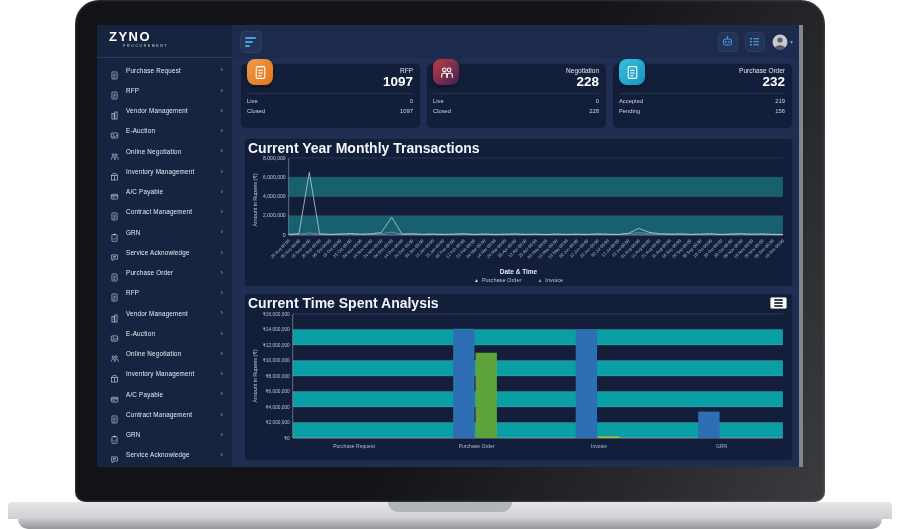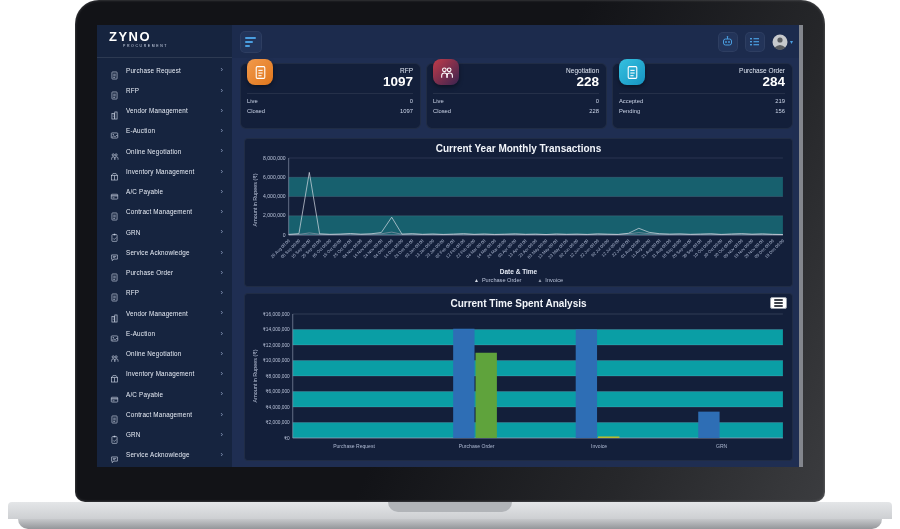--- a/index.html
+++ b/index.html
@@ -51,21 +51,21 @@
   .kpi-icon { width:26px; height:26px; border-radius:8px; margin-top:-5px; flex:none;
     display:flex; align-items:center; justify-content:center; box-shadow:0 2px 4px rgba(0,0,0,.4); }
   .kpi-titles { flex:1; text-align:right; padding-top:3px; }
   .kpi-title { color:#dfe6f2; font-size:6.5px; }
   .kpi-value { color:#ffffff; font-size:13.5px; font-weight:bold; line-height:15px; }
   .kpi-rows { margin-top:4px; border-top:1px solid rgba(255,255,255,.08); padding-top:3px; }
   .kpi-row { display:flex; justify-content:space-between; color:#ccd5e8; font-size:5.8px; line-height:9.5px; }
 
   .panel { position:relative; background:#131f3a; border:1px solid rgba(255,255,255,.06);
     border-radius:4px; margin:0 0 6px 4px; padding:3px 3px 1px 3px; }
-  .chart-title { text-align:center; color:#f2f5fa; font-size:10px; font-weight:bold; line-height:13px; }
+  .chart-title { color:#f2f5fa; font-size:14px; font-weight:bold; line-height:13px; }
   .xlabel { text-align:center; color:#e3e9f4; font-size:6.5px; font-weight:bold; line-height:9px; }
   .legend { display:flex; justify-content:center; gap:16px; padding:1px 0 2px 0; }
   .legend-item { display:flex; align-items:center; gap:3px; color:#b9c2d8; font-size:5.6px; cursor:pointer; }
   .legend-item .mk { font-size:5px; }
   .menu-btn { position:absolute; top:3px; right:5px; width:17px; height:12px; background:#ffffff;
     border:1px solid #9aa0ab; border-radius:2px; display:flex; flex-direction:column;
     justify-content:center; gap:1.5px; padding:0 3px; cursor:pointer; }
   .menu-btn i { display:block; height:1.5px; background:#3c414a; border-radius:1px; }
   svg.chart { display:block; width:100%; }
   .scrollbar-track { position:absolute; right:0; top:0; bottom:0; width:4px; background:#83868d; cursor:pointer; }
@@ -373,21 +373,21 @@
                   <div class="kpi-icon" style="background: linear-gradient(135deg, rgb(53, 193, 224), rgb(22, 147, 193));">
                     <svg width="15" height="15" viewBox="0 0 14 14">
                       <rect x="3" y="1.5" width="8" height="11" rx="1" fill="none" stroke="#ffffff" stroke-width="1"></rect>
                       <line x1="5" y1="5" x2="9" y2="5" stroke="#ffffff" stroke-width="1"></line>
                       <line x1="5" y1="7.5" x2="9" y2="7.5" stroke="#ffffff" stroke-width="1"></line>
                       <line x1="5" y1="10" x2="8" y2="10" stroke="#ffffff" stroke-width="1"></line>
                     </svg>
                   </div>
                   <div class="kpi-titles">
                     <div class="kpi-title">Purchase Order</div>
-                    <div class="kpi-value">284</div>
+                    <div class="kpi-value">232</div>
                   </div>
                 </div>
                 <div class="kpi-rows">
                   <div class="kpi-row">
                     <span>Accepted</span>
                     <span>219</span>
                   </div>
                   <div class="kpi-row">
                     <span>Pending</span>
                     <span>156</span>

